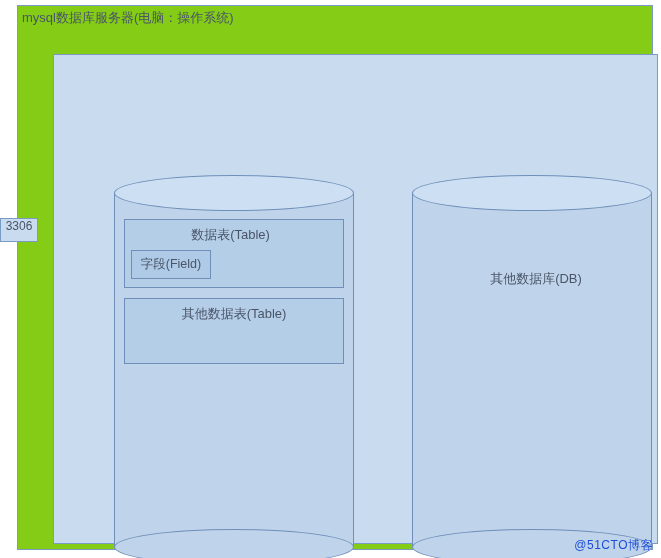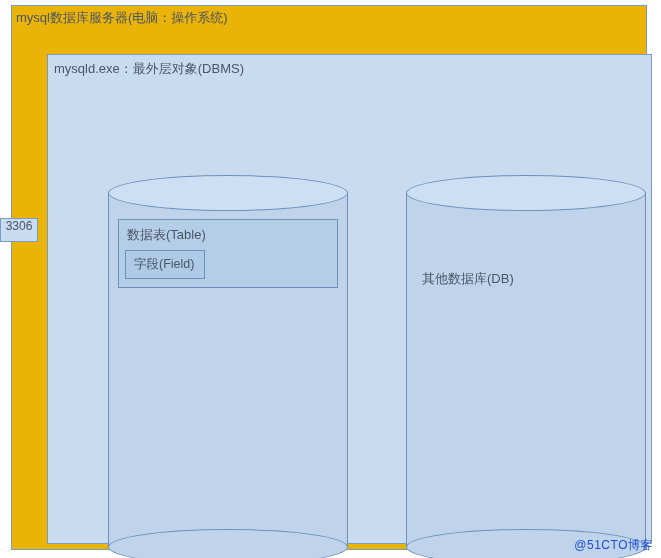--- a/index.html
+++ b/index.html
@@ -9,27 +9,28 @@
     font-size: 13px;
     color: #4a5568;
     background: #fff;
     width: 661px;
     height: 558px;
     position: relative;
     overflow: hidden;
   }
   .outer-box {
     position: absolute;
-    left: 11px;
+    left: 17px;
     top: 5px;
     width: 636px;
     height: 545px;
     border: 1px solid #7a9bc4;
-    background: #eab308;
+    background: #84cc16;
     box-sizing: border-box;
+    text-align: center;
   }
   .outer-label {
     position: absolute;
     left: 4px;
     top: 3px;
   }
   .dbms-box {
     position: absolute;
     left: 35px;
     top: 48px;
@@ -145,35 +146,37 @@
     box-sizing: border-box;
   }
 </style>
 </head>
 <body>
 
 <div class="outer-box">
   <div class="outer-label">mysql数据库服务器(电脑：操作系统)</div>
 
   <div class="dbms-box">
-    <div class="dbms-label">mysqld.exe：最外层对象(DBMS)</div>
 
     <div id="db-cyl" class="cylinder">
       <div class="cyl-body"></div>
       <div class="cyl-bottom"></div>
       <div class="cyl-top"></div>
       <div class="cyl-content">
 
         <div class="table-box">
           <div class="table-label">数据表(Table)</div>
           <div class="fields-row">
             <div class="field-box">字段(Field)</div>
           </div>
         </div>
 
+        <div class="other-table-box">
+          <div>其他数据表(Table)</div>
+        </div>
       </div>
     </div>
 
     <div id="other-db-cyl" class="cylinder">
       <div class="cyl-body"></div>
       <div class="cyl-bottom"></div>
       <div class="cyl-top"></div>
       <div class="cyl-content">
         <div class="other-db-label">其他数据库(DB)</div>
       </div>

